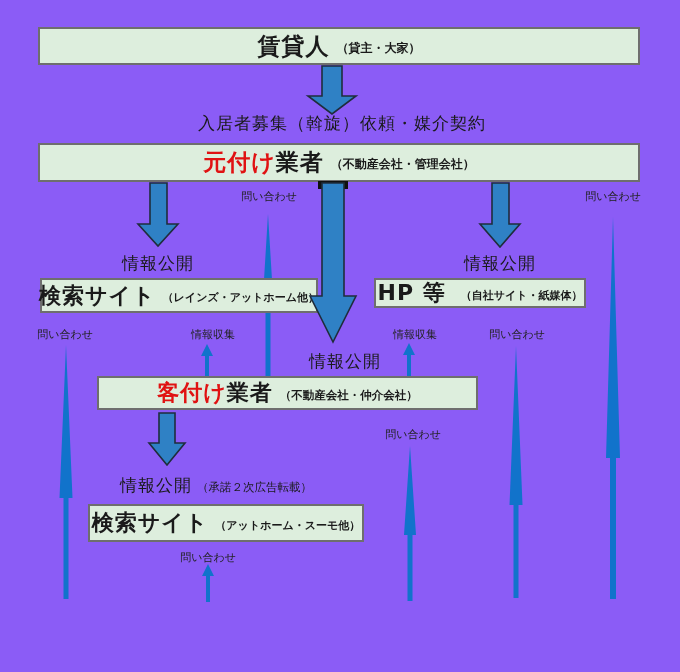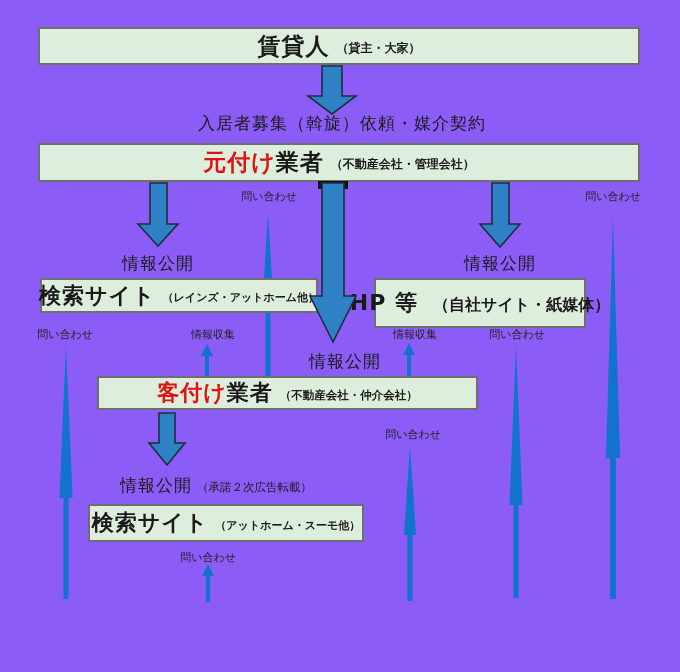--- a/index.html
+++ b/index.html
@@ -53,23 +53,23 @@
     <span class="t red" style="margin-right:-7px;">元付け</span>
     <span class="t">業者</span>
     <span class="s">（不動産会社・管理会社）</span>
   </div>
 
   <div class="box" style="left:40px;top:278px;width:278px;height:35px;">
     <span class="t" style="font-size:22px;">検索サイト</span>
     <span class="s" style="font-size:11px;">（レインズ・アットホーム他）</span>
   </div>
 
-  <div class="box" style="left:374px;top:278px;width:212px;height:50px;">
+  <div class="box" style="left:374px;top:278px;width:212px;height:30px;">
     <span class="t" style="font-size:22px;">HP 等</span>
-    <span class="s" style="font-size:16px;margin-left:8px;">（自社サイト・紙媒体）</span>
+    <span class="s" style="font-size:11px;margin-left:8px;">（自社サイト・紙媒体）</span>
   </div>
 
   <div class="box" style="left:97px;top:376px;width:381px;height:34px;">
     <span class="t red" style="font-size:22px;margin-right:-7px;">客付け</span>
     <span class="t" style="font-size:22px;">業者</span>
     <span class="s" style="font-size:11.5px;">（不動産会社・仲介会社）</span>
   </div>
 
   <div class="box" style="left:88px;top:504px;width:276px;height:38px;">
     <span class="t" style="font-size:22px;">検索サイト</span>

